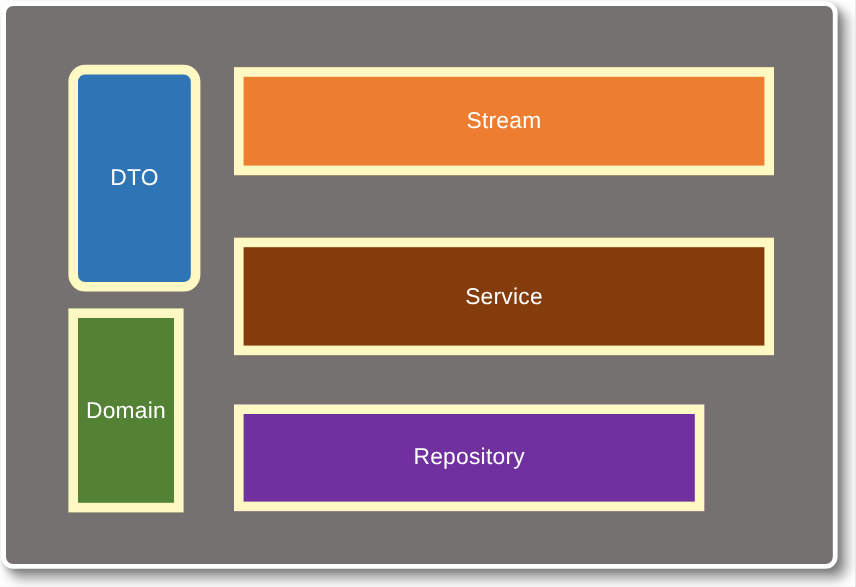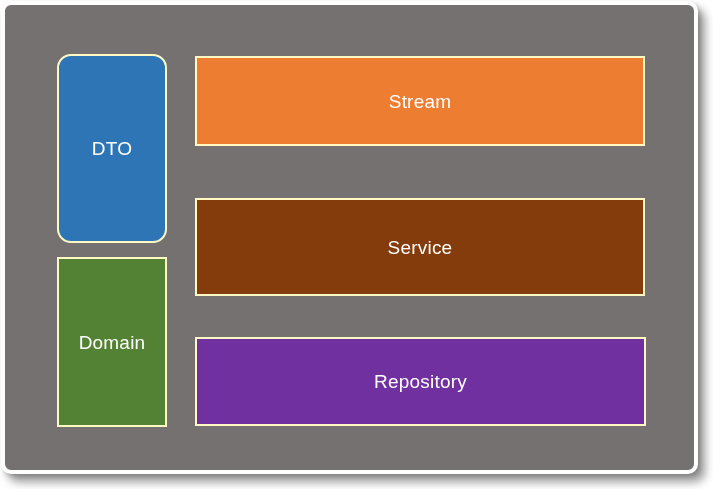--- a/index.html
+++ b/index.html
@@ -23,39 +23,39 @@
     width: 697px;
     height: 473px;
     box-sizing: border-box;
     border: 4px solid #ffffff;
     border-radius: 10px;
     box-shadow: 7px 8px 10px rgba(0, 0, 0, 0.40), 2px 2px 4px rgba(0, 0, 0, 0.18);
   }
   .box {
     position: absolute;
     box-sizing: border-box;
-    border: 2px solid #fef9c3;
+    border: 8px solid #fef9c3;
     display: flex;
     align-items: center;
     justify-content: center;
   }
   .box-label {
     color: #ffffff;
     font-size: 19px;
     line-height: 1;
     letter-spacing: 0.2px;
     white-space: nowrap;
   }
   
   .box-dto        { left: 52px;  top: 49px;  width: 110px; height: 189px; }
-  .box-domain     { left: 52px;  top: 252px; width: 110px; height: 170px; }
+  .box-domain     { left: 52px;  top: 252px; width: 96px; height: 170px; }
   
   .box-stream     { left: 190px; top: 51px;  width: 450px; height: 90px; }
   .box-service    { left: 190px; top: 193px; width: 450px; height: 98px; }
-  .box-repository { left: 190px; top: 332px; width: 451px; height: 89px; }
+  .box-repository { left: 190px; top: 332px; width: 392px; height: 89px; }
 </style>
 </head>
 <body>
 
 <div class="stage">
   <div class="card" style="background-color: rgb(118, 113, 113);">
 
     <div class="box box-dto" style="background-color: rgb(46, 117, 182); border-radius: 14px;">
       <span class="box-label">DTO</span>
     </div>

